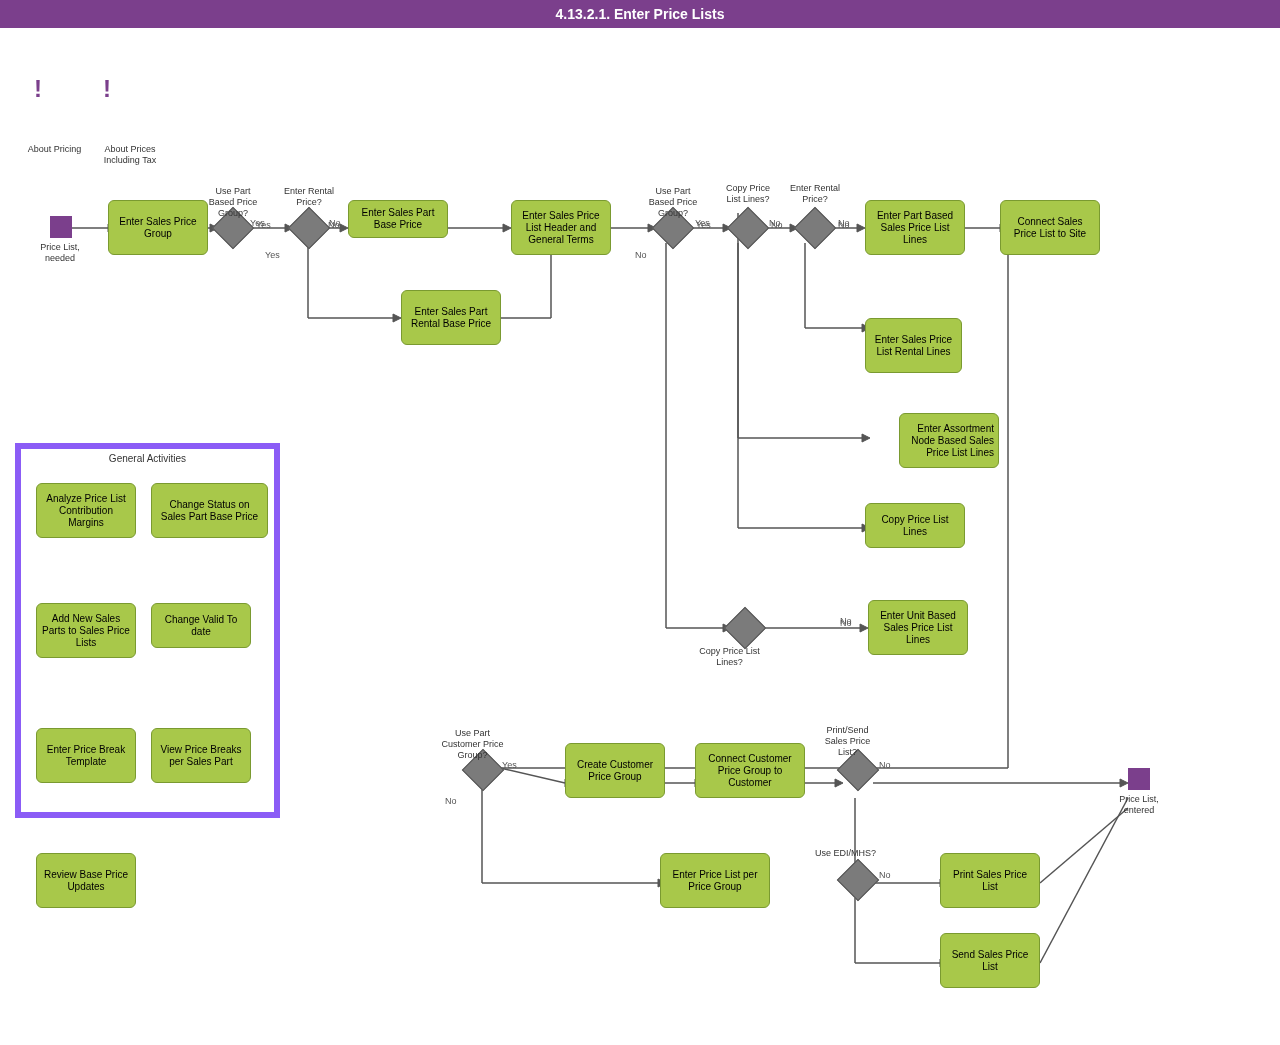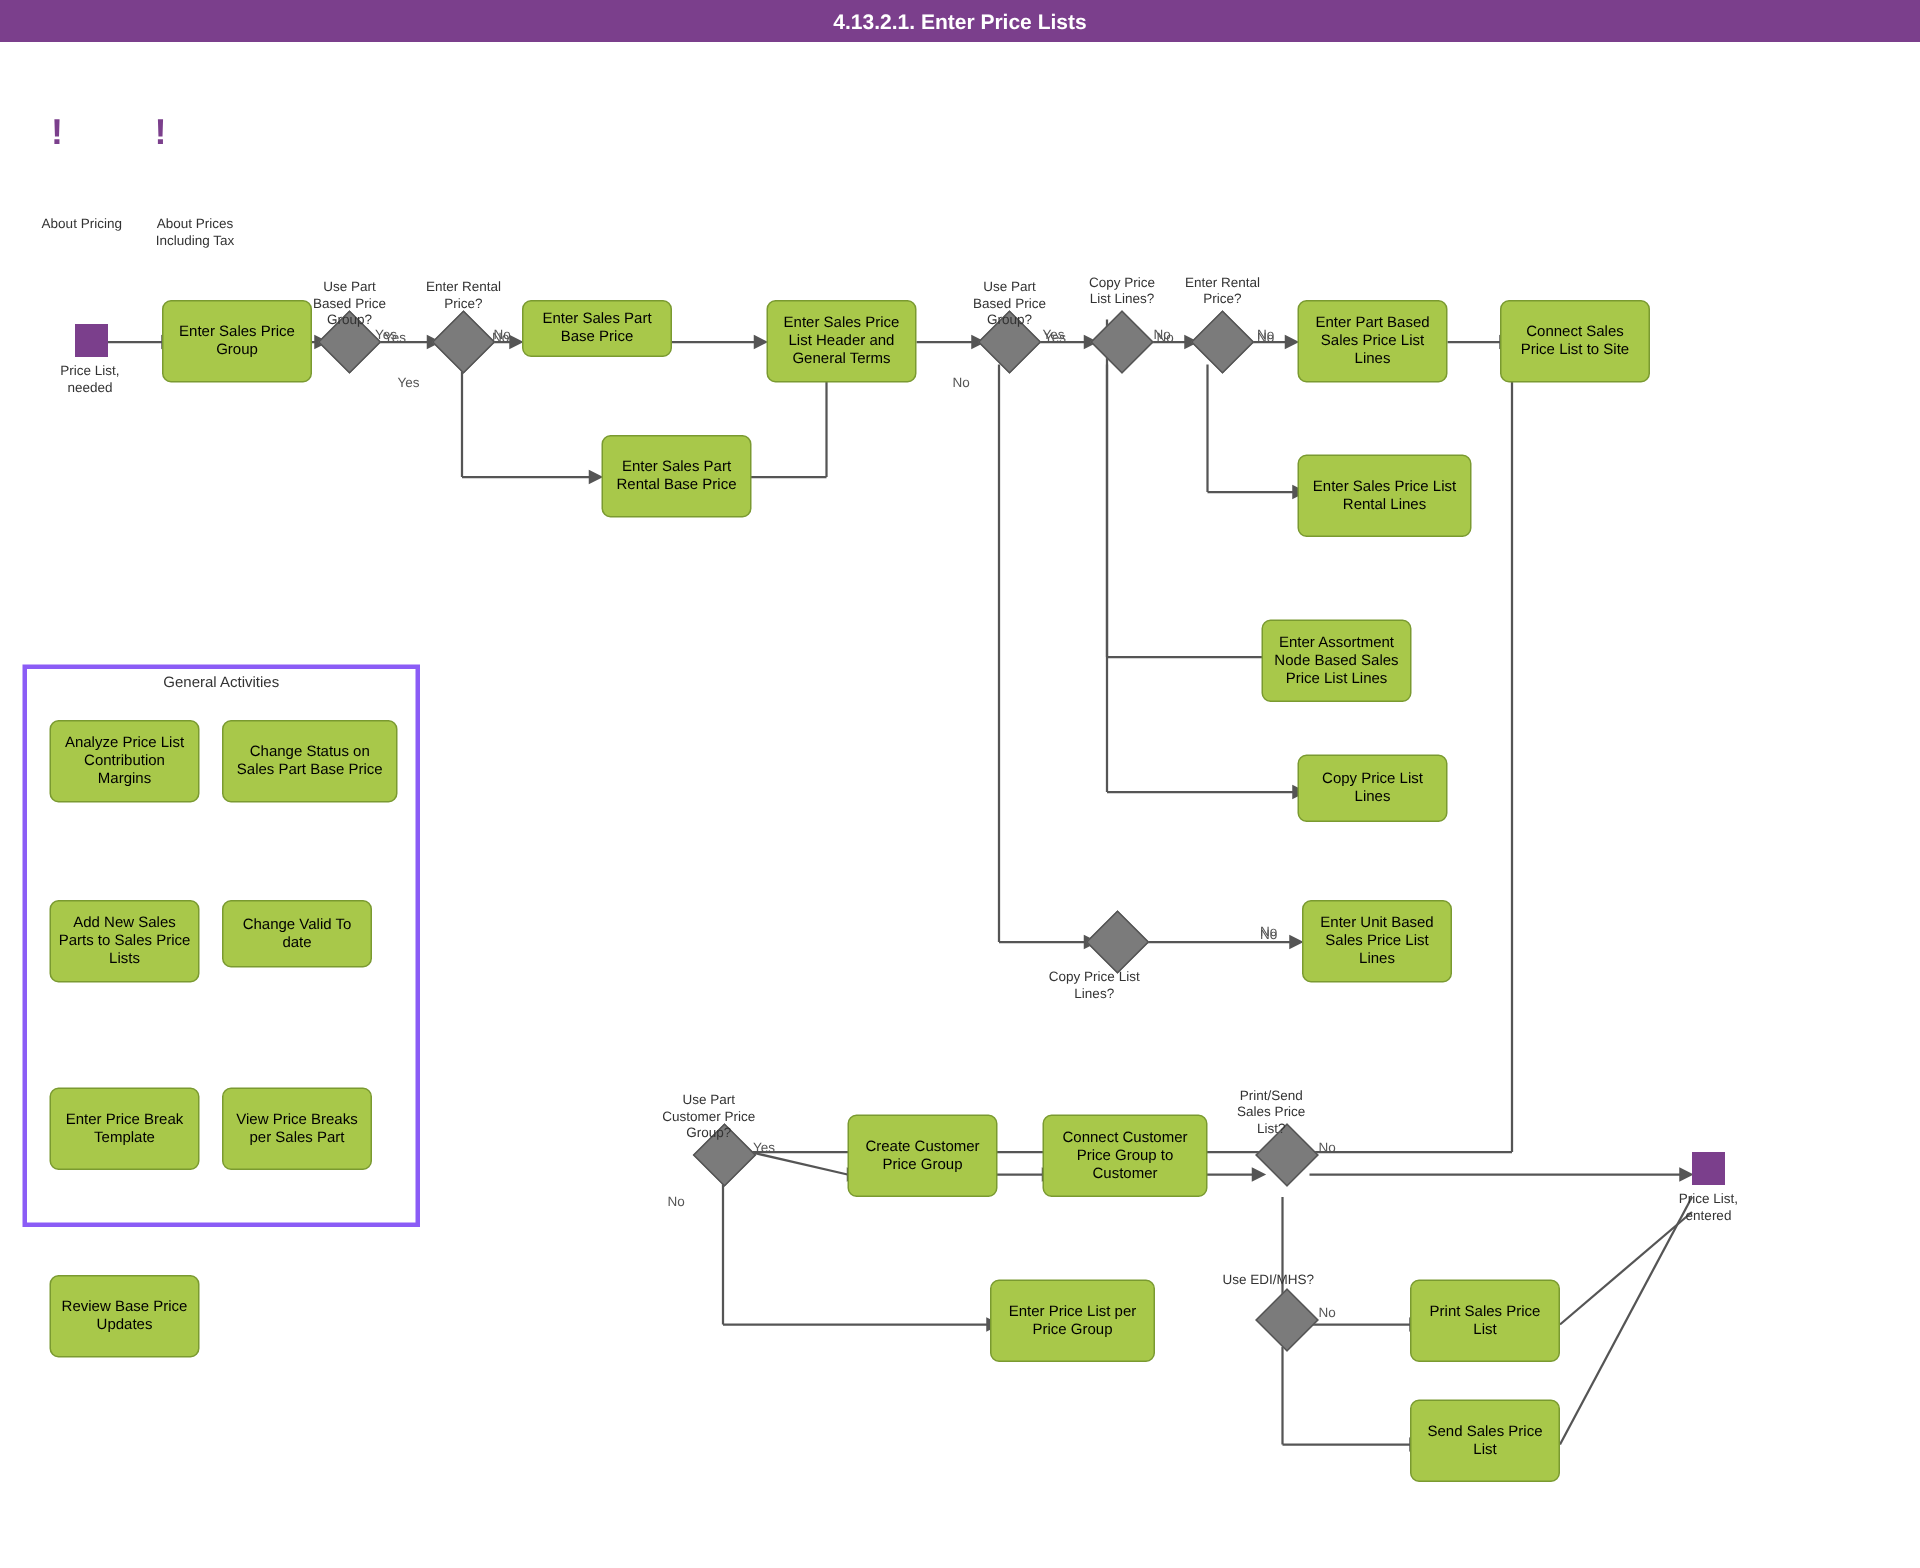--- a/index.html
+++ b/index.html
@@ -82,21 +82,21 @@
       position: absolute;
       font-size: 9px;
       text-align: center;
       color: #333;
       line-height: 1.2;
       margin-top: 36px;
     }
     
     .general-activities-box {
       position: absolute;
-      border: 3px solid #8b5cf6;
+      border: 6px solid #8b5cf6;
       background: white;
     }
     
     .general-activities-title {
       font-size: 10px;
       text-align: center;
       padding: 4px;
       color: #333;
     }
     
@@ -262,23 +262,23 @@
   <div class="decision-diamond" style="left:733px; top:185px;"></div>
   <div class="decision-label" style="left:718px; top:155px; width:60px;">Copy Price List Lines?</div>
   <div class="conn-label" style="left:771px; top:192px;">No</div>
 
   <div class="decision-diamond" style="left:800px; top:185px;"></div>
   <div class="decision-label" style="left:785px; top:155px; width:60px;">Enter Rental Price?</div>
   <div class="conn-label" style="left:838px; top:192px;">No</div>
 
   <div class="process-box" style="left:865px; top:172px; width:100px; height:55px;">Enter Part Based Sales Price List Lines</div>
 
-  <div class="process-box" style="left:865px; top:275px; width:116px; height:55px;">Enter Sales Price List Rental Lines</div>
-
-  <div class="process-box" style="left:841px; top:385px; width:100px; height:55px;">Enter Assortment Node Based Sales Price List Lines</div>
+  <div class="process-box" style="left:865px; top:290px; width:97px; height:55px;">Enter Sales Price List Rental Lines</div>
+
+  <div class="process-box" style="left:899px; top:385px; width:100px; height:55px;text-align:right;">Enter Assortment Node Based Sales Price List Lines</div>
 
   <div class="process-box" style="left:865px; top:475px; width:100px; height:45px;">Copy Price List Lines</div>
 
   <div class="decision-diamond" style="left:730px; top:585px;"></div>
   <div class="decision-label" style="left:697px; top:618px; width:65px;">Copy Price List Lines?</div>
   <div class="conn-label" style="left:840px; top:590px;">No</div>
 
   <div class="process-box" style="left:868px; top:572px; width:100px; height:55px;">Enter Unit Based Sales Price List Lines</div>
 
   <div class="process-box" style="left:1000px; top:172px; width:100px; height:55px;">Connect Sales Price List to Site</div>

